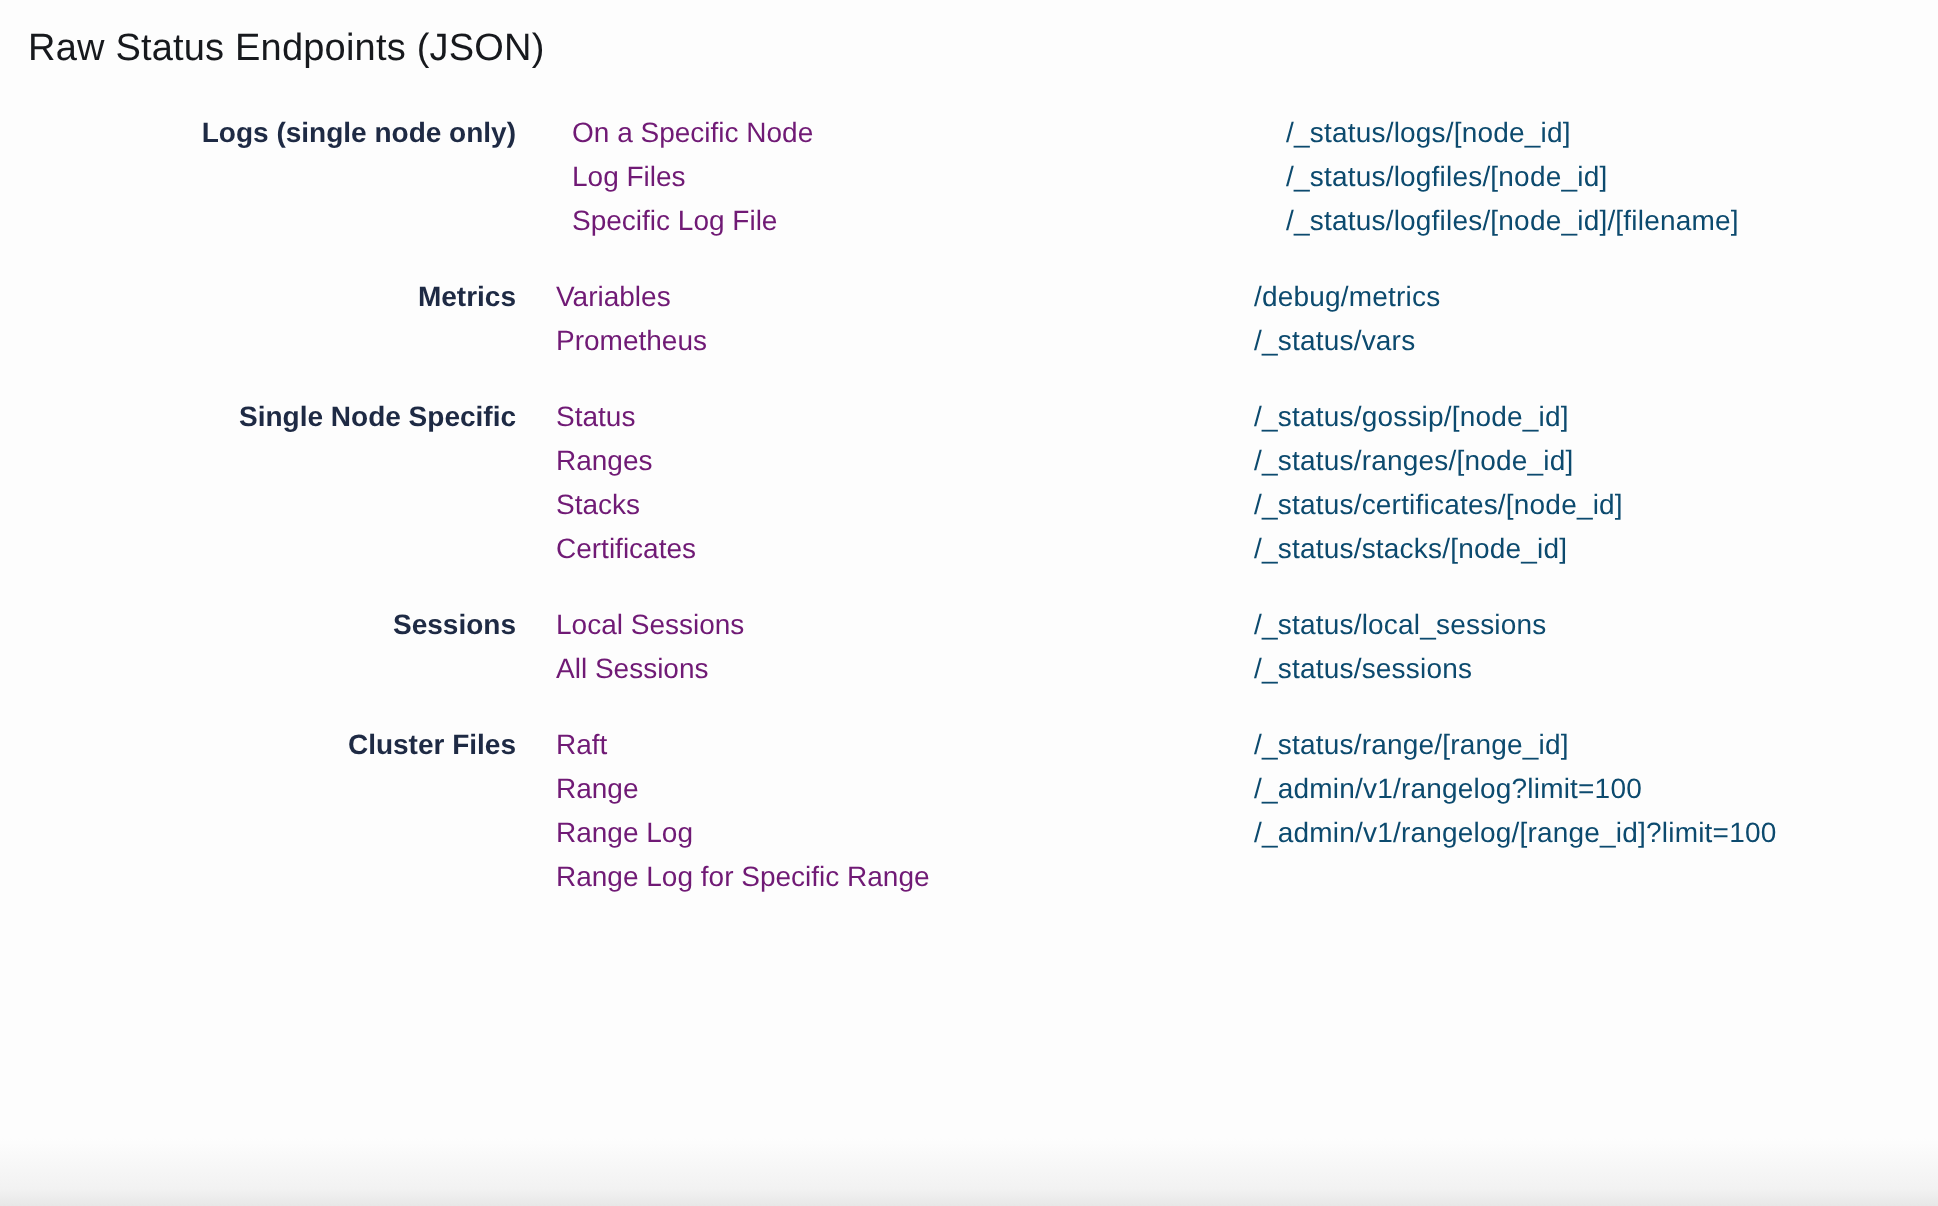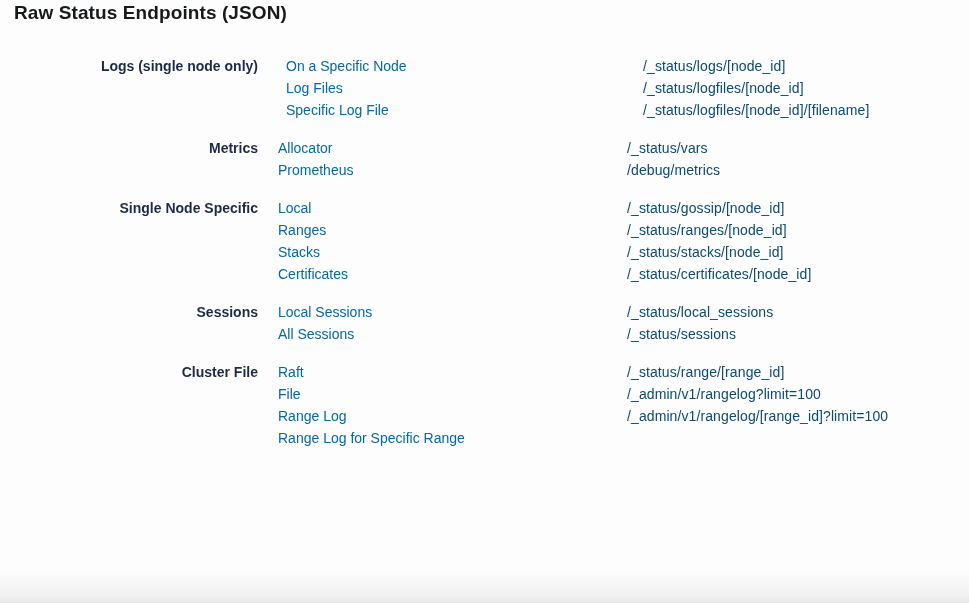--- a/index.html
+++ b/index.html
@@ -8,23 +8,23 @@
     font-family: "Liberation Sans", sans-serif;
     background: #fdfdfd;
     overflow: hidden;
     position: relative;
   }
   .page {
     position: absolute; inset: 0;
   }
   .page-title {
     position: absolute;
-    left: 14px; top: 1px;
+    left: 14px; top: 13px;
     font-size: 19px;
-    font-weight: 700;
+    font-weight: 400;
     letter-spacing: 0.1px;
     color: #17191d;
     line-height: 23px;
   }
   .endpoints-table {
     position: absolute;
     left: 0; top: 55px;
     width: 969px;
   }
   .section-row {
@@ -41,21 +41,21 @@
     color: #1e2a44;
     line-height: 22px;
   }
   .links-cell, .paths-cell {
     display: flex;
     flex-direction: column;
   }
   .endpoint-link {
     font-size: 14px;
     line-height: 22px;
-    color: #0369a1;
+    color: #701a75;
     text-decoration: none;
     cursor: pointer;
     width: fit-content;
   }
   .endpoint-path {
     font-size: 14px;
     line-height: 22px;
     color: #0c4a6e;
     letter-spacing: 0.1px;
   }
@@ -82,59 +82,59 @@
         </div>
         <div class="paths-cell">
           <div class="endpoint-path">/_status/logs/[node_id]</div>
           <div class="endpoint-path">/_status/logfiles/[node_id]</div>
           <div class="endpoint-path">/_status/logfiles/[node_id]/[filename]</div>
         </div>
       </div>
       <div class="section-row">
         <div class="cat-cell">Metrics</div>
         <div class="links-cell">
-          <a class="endpoint-link" href="#">Allocator</a>
+          <a class="endpoint-link" href="#">Variables</a>
           <a class="endpoint-link" href="#">Prometheus</a>
         </div>
         <div class="paths-cell">
+          <div class="endpoint-path">/debug/metrics</div>
           <div class="endpoint-path">/_status/vars</div>
-          <div class="endpoint-path">/debug/metrics</div>
         </div>
       </div>
       <div class="section-row">
         <div class="cat-cell">Single Node Specific</div>
         <div class="links-cell">
-          <a class="endpoint-link" href="#">Local</a>
+          <a class="endpoint-link" href="#">Status</a>
           <a class="endpoint-link" href="#">Ranges</a>
           <a class="endpoint-link" href="#">Stacks</a>
           <a class="endpoint-link" href="#">Certificates</a>
         </div>
         <div class="paths-cell">
           <div class="endpoint-path">/_status/gossip/[node_id]</div>
           <div class="endpoint-path">/_status/ranges/[node_id]</div>
+          <div class="endpoint-path">/_status/certificates/[node_id]</div>
           <div class="endpoint-path">/_status/stacks/[node_id]</div>
-          <div class="endpoint-path">/_status/certificates/[node_id]</div>
         </div>
       </div>
       <div class="section-row">
         <div class="cat-cell">Sessions</div>
         <div class="links-cell">
           <a class="endpoint-link" href="#">Local Sessions</a>
           <a class="endpoint-link" href="#">All Sessions</a>
         </div>
         <div class="paths-cell">
           <div class="endpoint-path">/_status/local_sessions</div>
           <div class="endpoint-path">/_status/sessions</div>
         </div>
       </div>
       <div class="section-row">
-        <div class="cat-cell">Cluster File</div>
+        <div class="cat-cell">Cluster Files</div>
         <div class="links-cell">
           <a class="endpoint-link" href="#">Raft</a>
-          <a class="endpoint-link" href="#">File</a>
+          <a class="endpoint-link" href="#">Range</a>
           <a class="endpoint-link" href="#">Range Log</a>
           <a class="endpoint-link" href="#">Range Log for Specific Range</a>
         </div>
         <div class="paths-cell">
           <div class="endpoint-path">/_status/range/[range_id]</div>
           <div class="endpoint-path">/_admin/v1/rangelog?limit=100</div>
           <div class="endpoint-path">/_admin/v1/rangelog/[range_id]?limit=100</div>
         </div>
       </div>
     </div>

